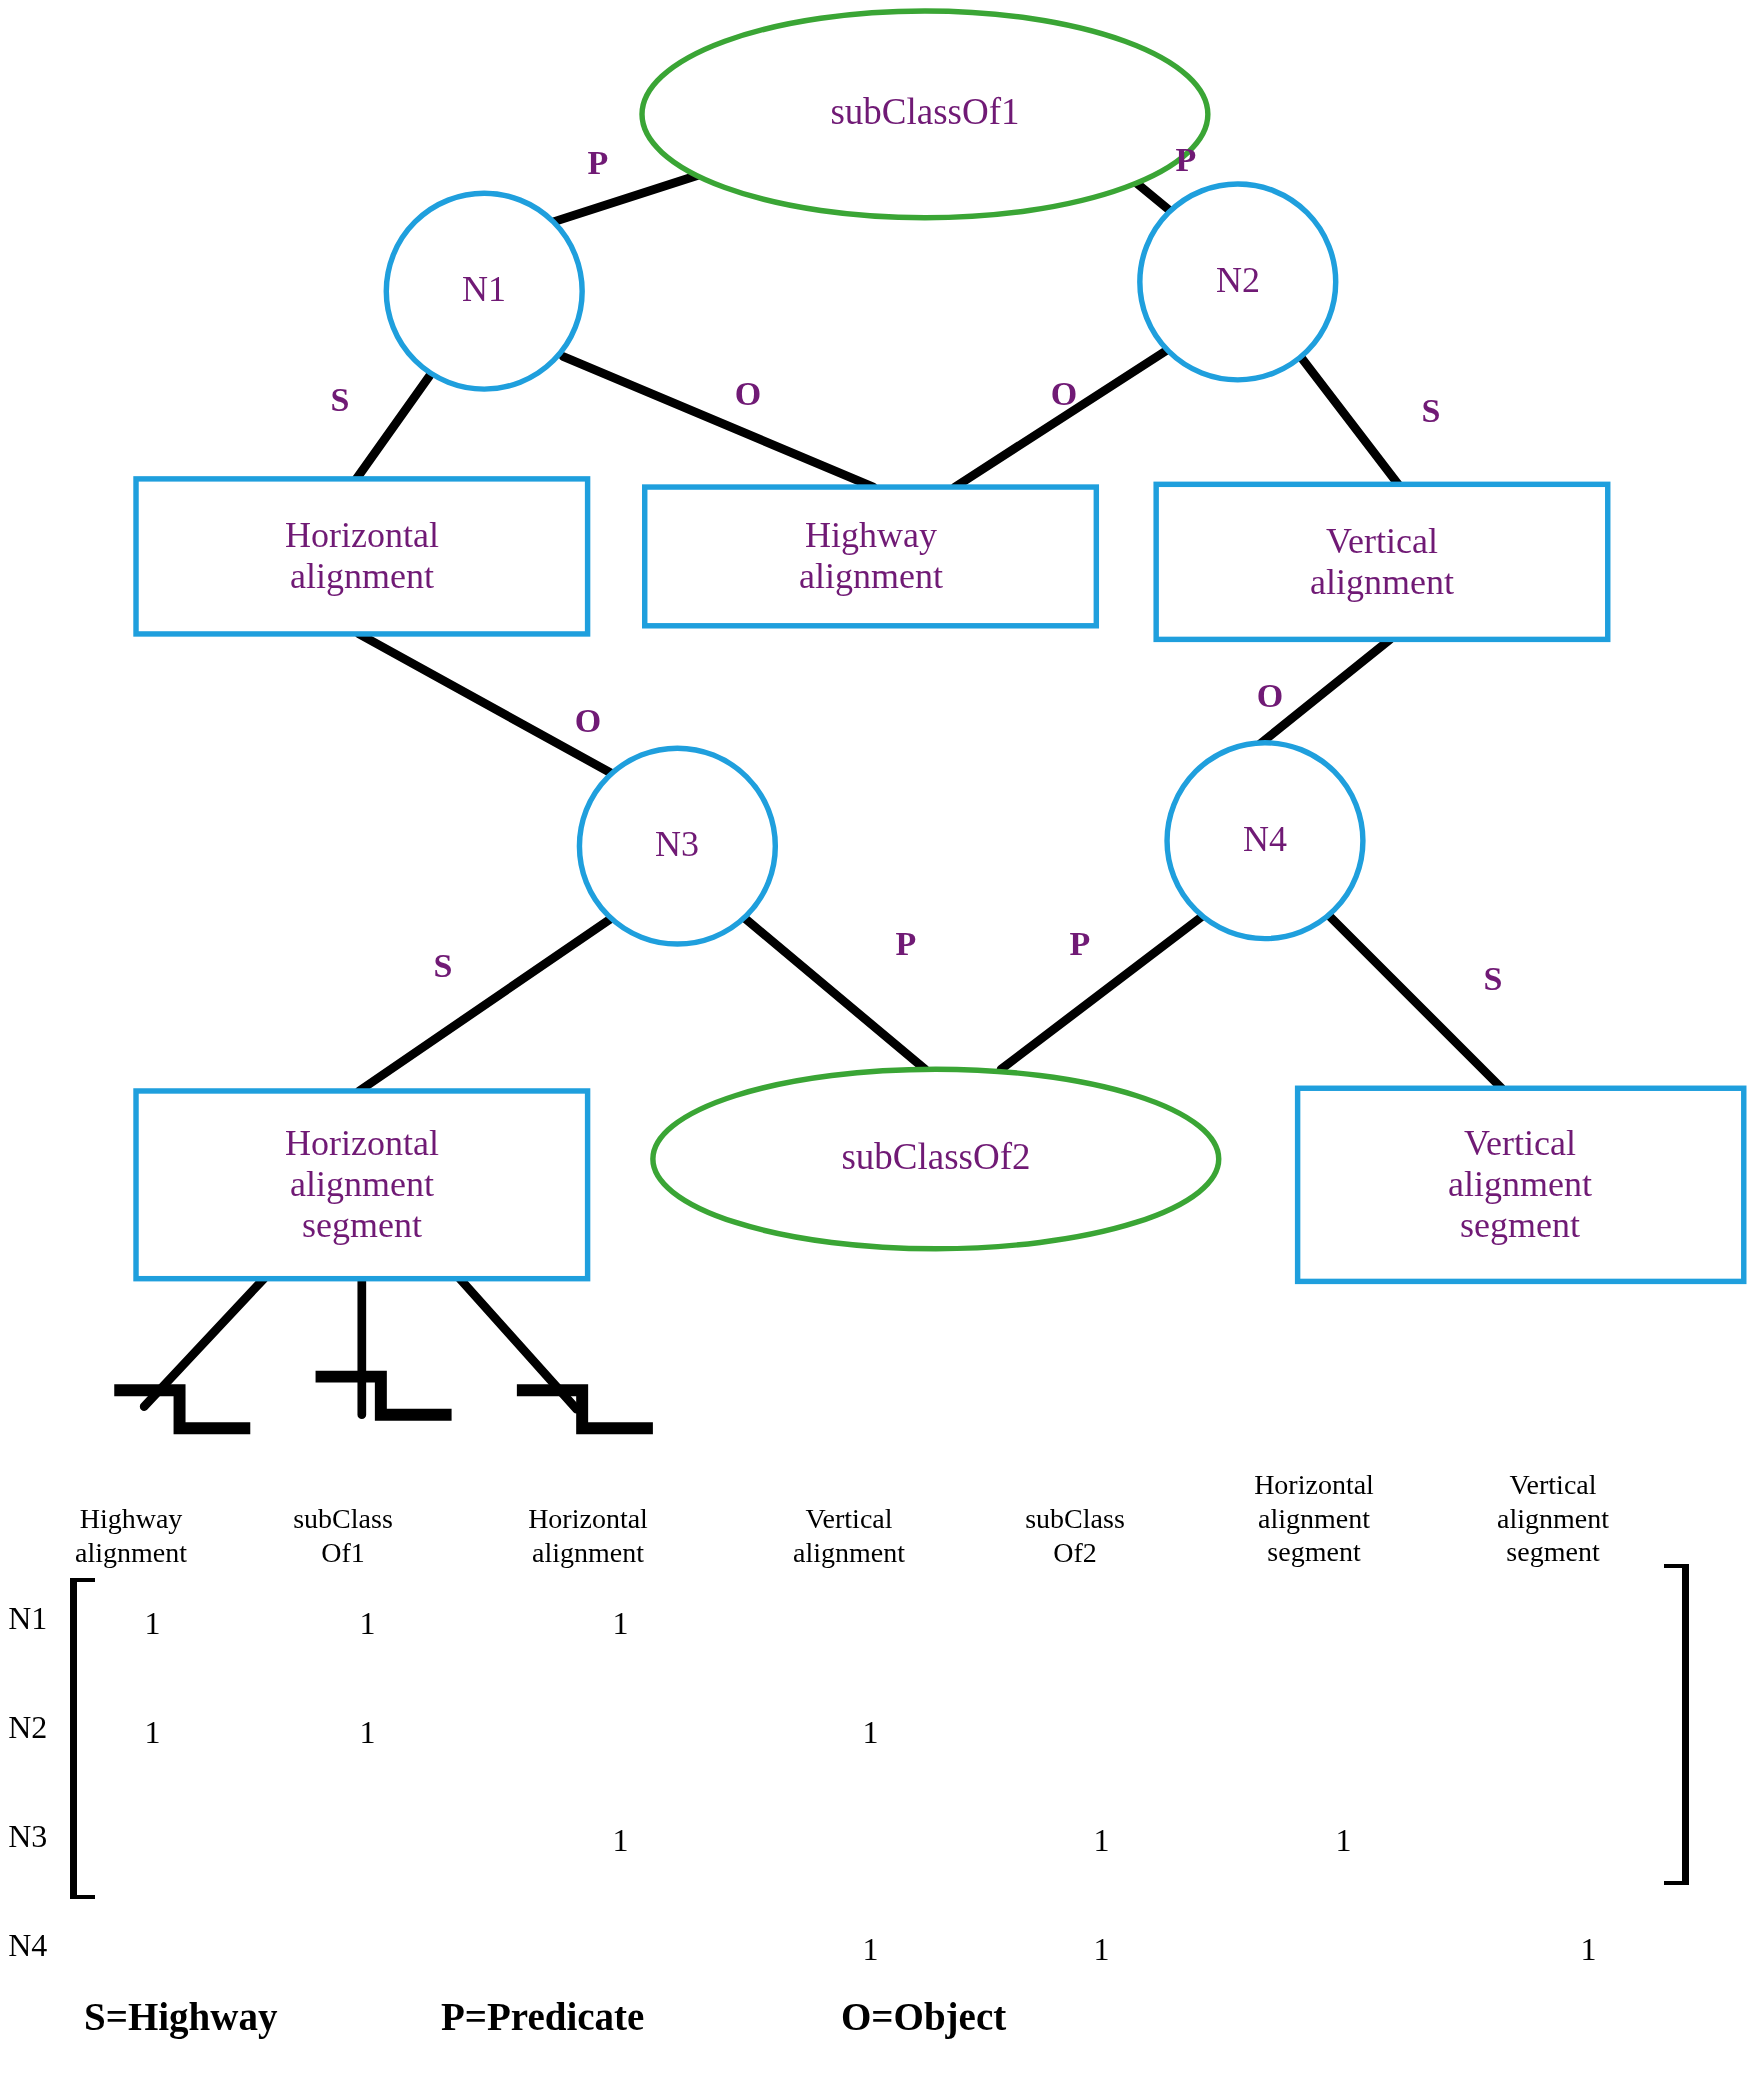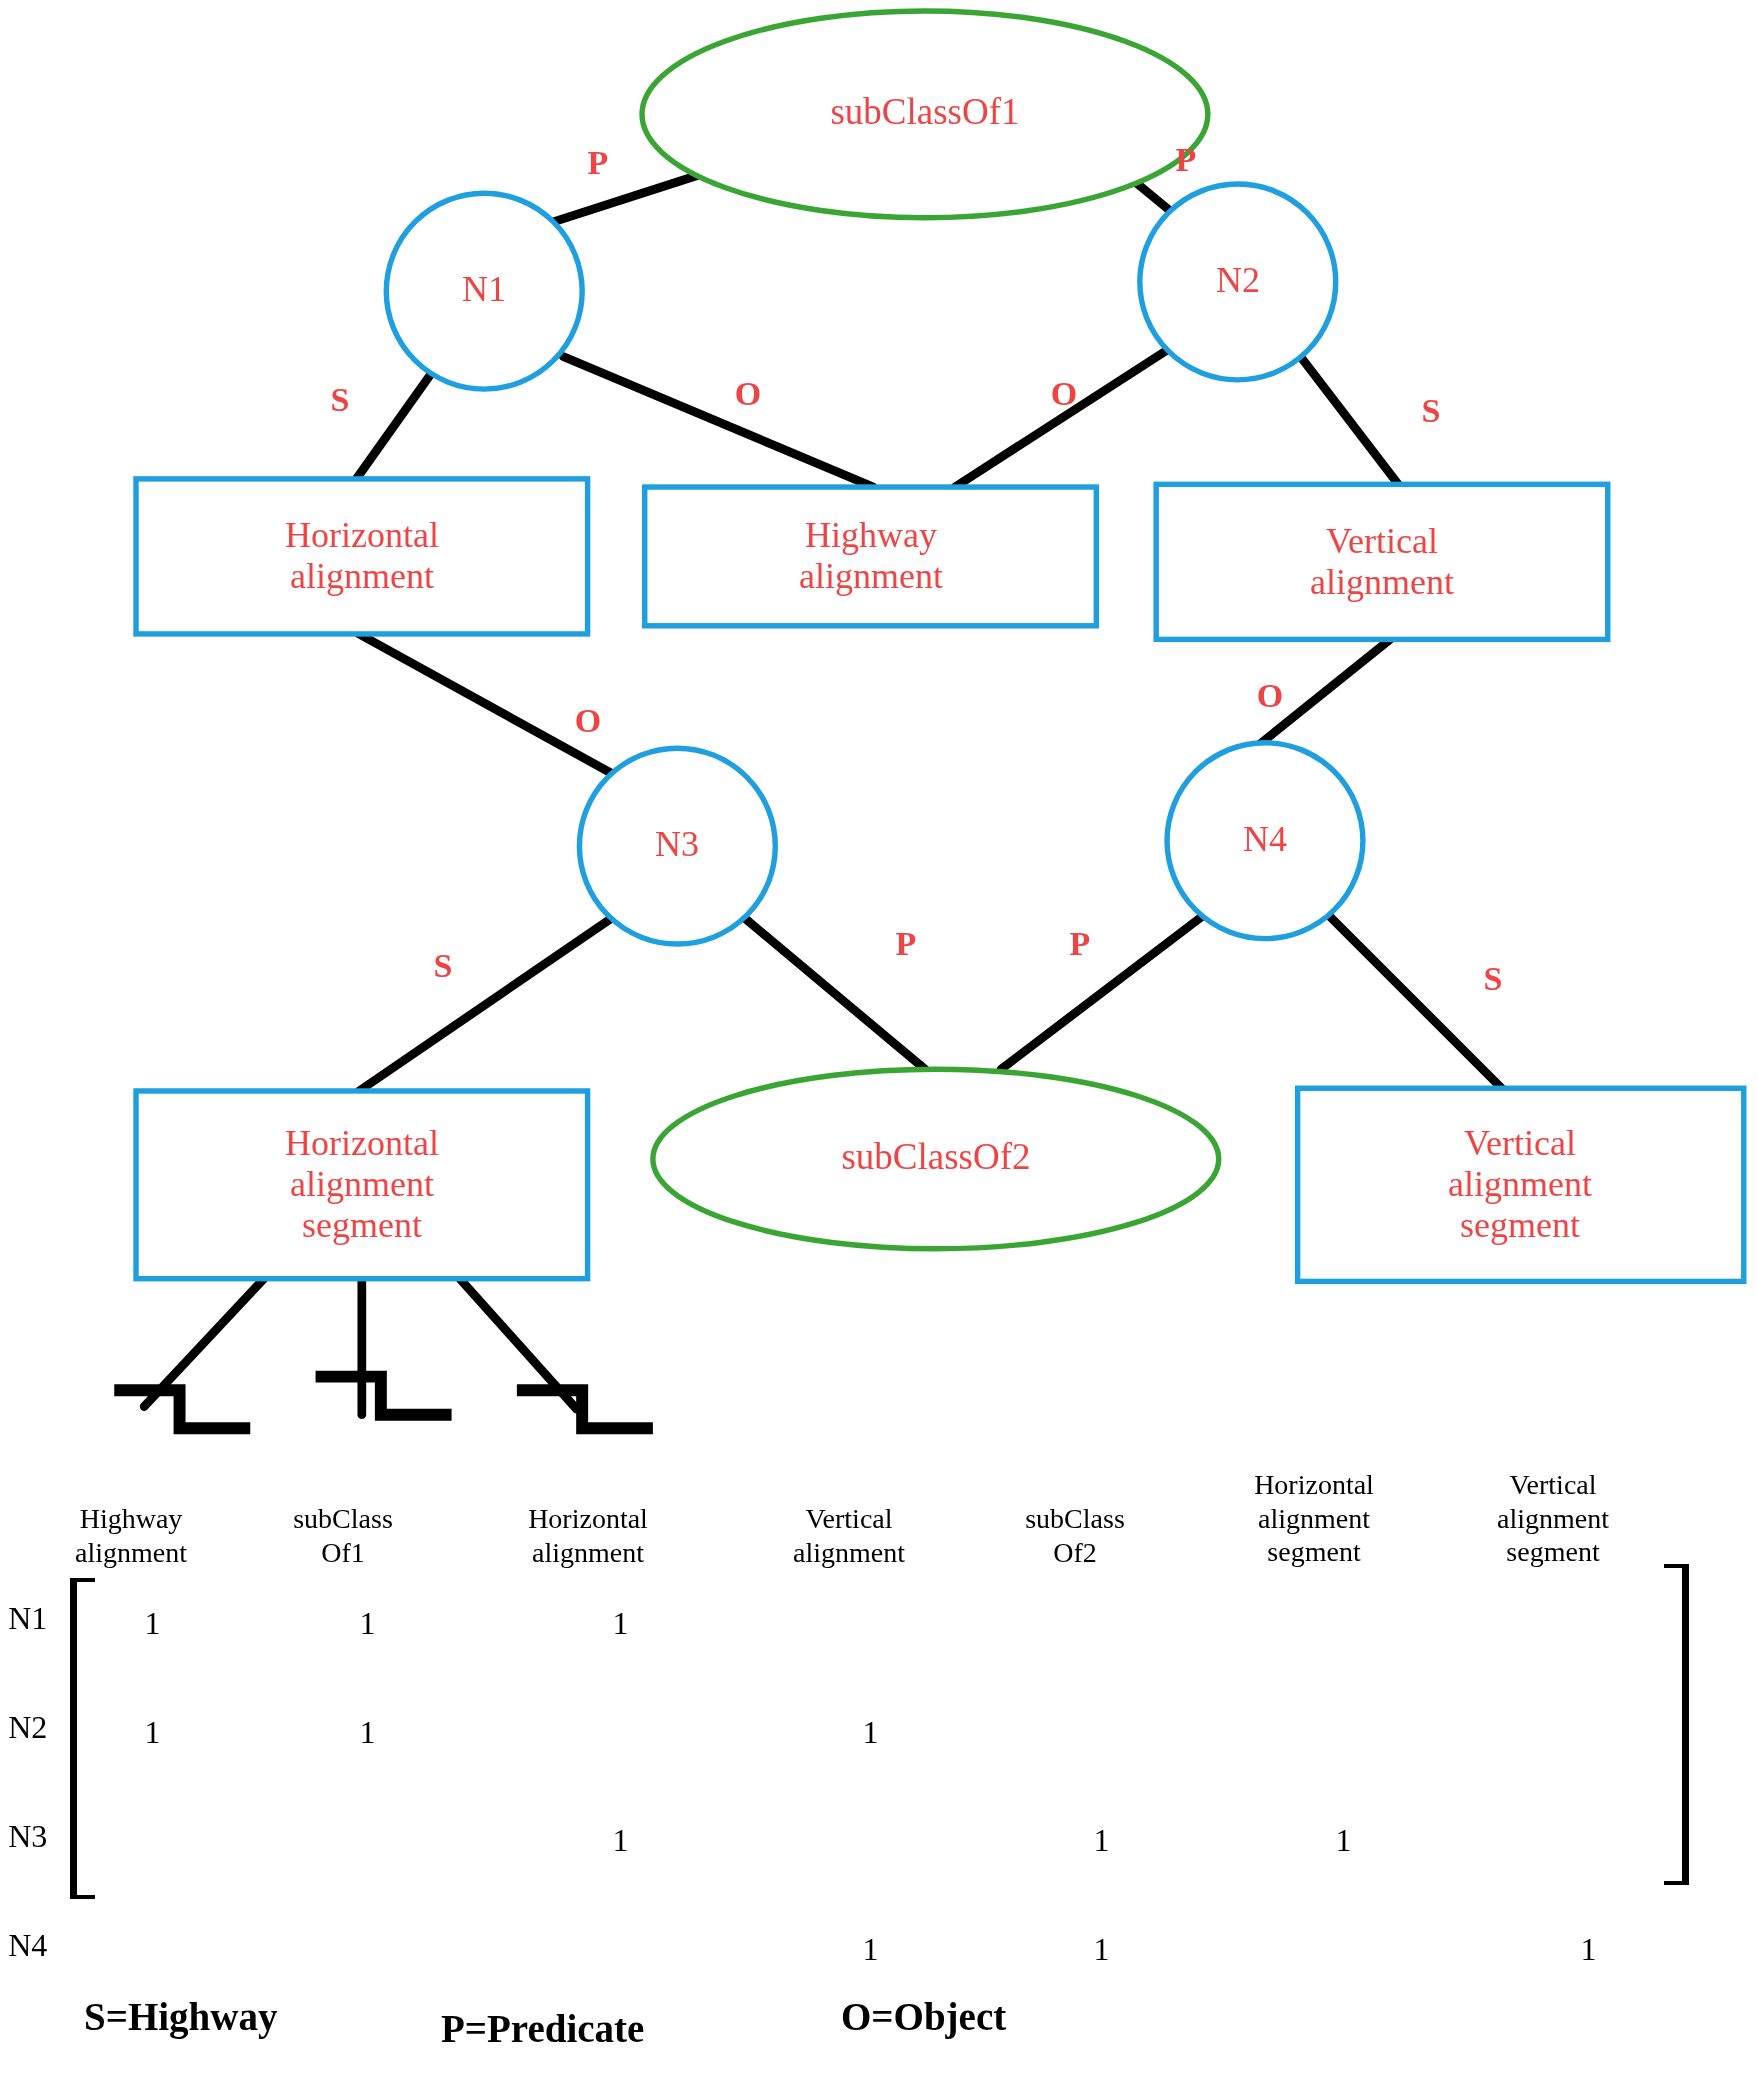--- a/index.html
+++ b/index.html
@@ -28,21 +28,21 @@
     width: 1759px;
     height: 1442px;
   }
 
   .node-label,
   .box-label,
   .ellipse-label,
   .edge-label {
     position: absolute;
     font-family: "Liberation Serif", "DejaVu Serif", serif;
-    color: #ef4444;
+    color: #701a75;
     text-align: center;
     line-height: 1.14;
     white-space: pre-line;
     pointer-events: none;
   }
   .ellipse-label { font-size: 37px; }
   .node-label    { font-size: 36px; }
   .box-label     { font-size: 36px; }
   .edge-label    { font-size: 34px; font-weight: bold; }
 
@@ -214,18 +214,18 @@
         <div class="mx-cell" style="left: 1085px; top: 375px;">1</div>
         <div class="mx-cell" style="left: 1327px; top: 375px;">1</div>
         <div class="mx-cell" style="left: 854px; top: 484px;">1</div>
         <div class="mx-cell" style="left: 1085px; top: 484px;">1</div>
         <div class="mx-cell" style="left: 1572px; top: 484px;">1</div>
       </div>
   </div>
 
   <div id="legend">
       <div class="legend-item" style="left: 84px; top: 0px;">S=Highway</div>
-      <div class="legend-item" style="left: 441px; top: 12px;">P=Predicate</div>
+      <div class="legend-item" style="left: 441px; top: 0px;">P=Predicate</div>
       <div class="legend-item" style="left: 841px; top: 0px;">O=Object</div>
     </div>
 
 </div>
 
 
 </body></html>

